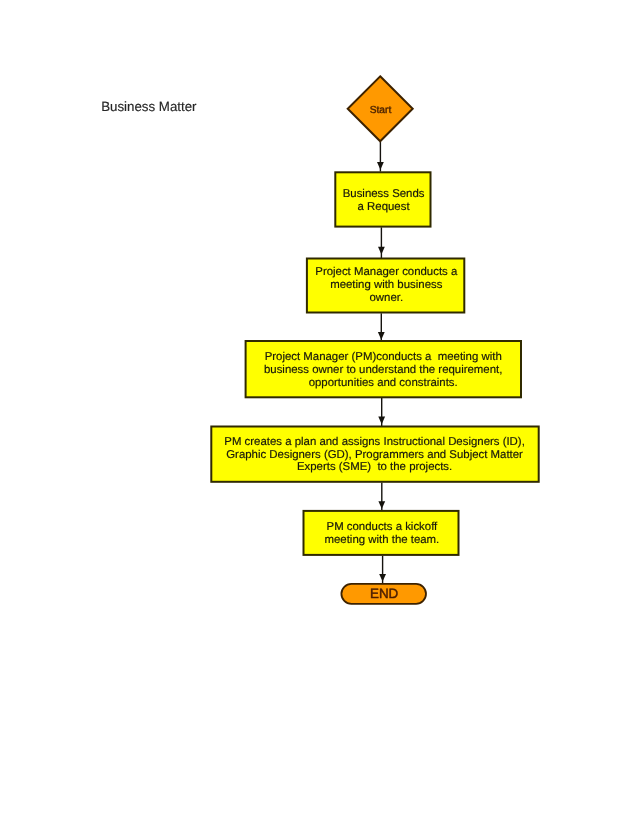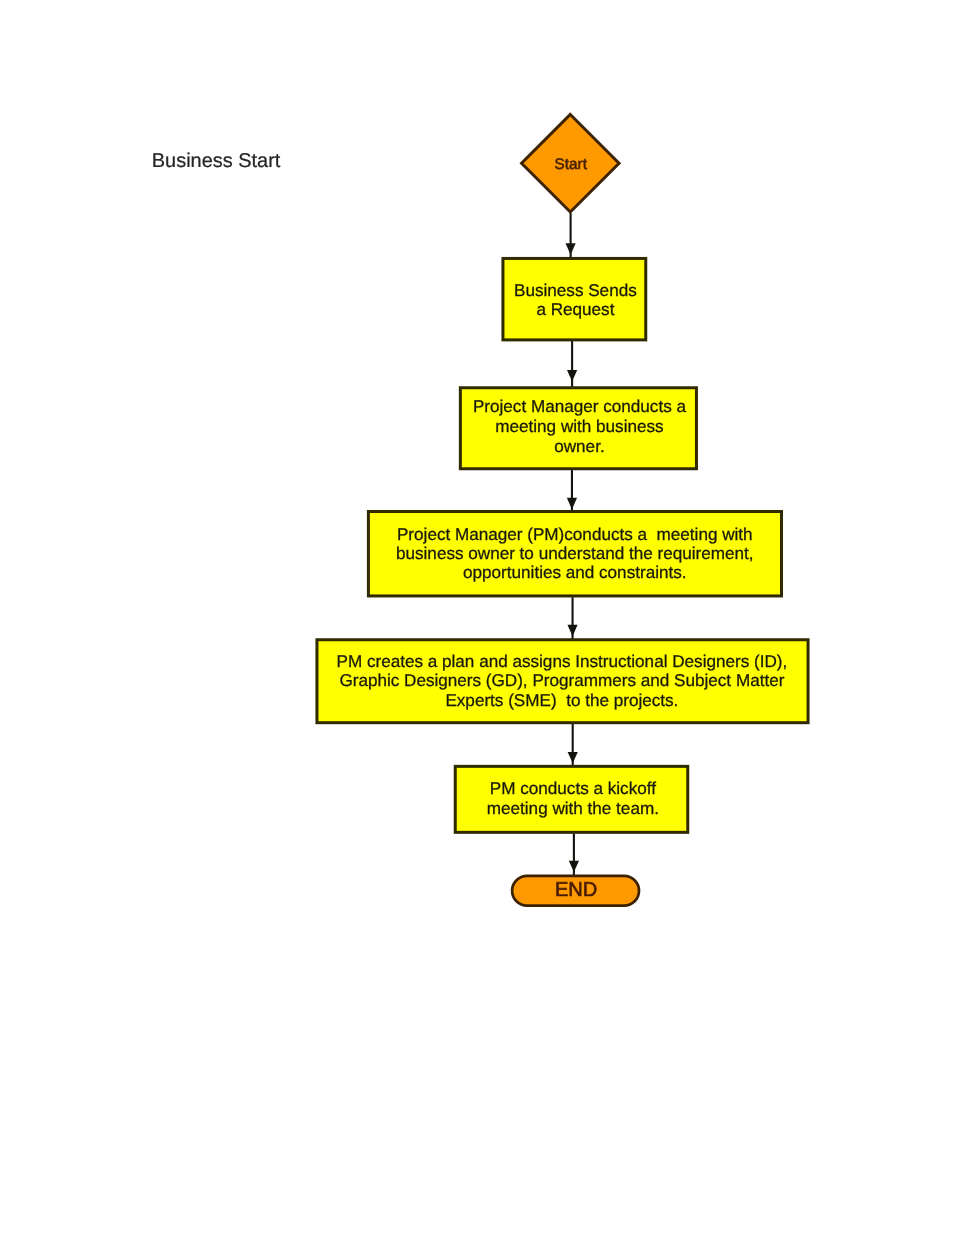--- a/index.html
+++ b/index.html
@@ -70,21 +70,21 @@
     stroke: #4a1d00;
     stroke-width: 0.45;
     paint-order: stroke fill;
   }
 </style>
 </head>
 <body>
 
 <div id="page">
 
-  <div class="lane-title">Business Start</div>
+  <div class="lane-title">Business Matter</div>
 
   <svg class="flow-svg" viewBox="0 0 638 826">
 
     <g class="connectors">
       <g>
         <line x1="380.40" y1="142.00" x2="380.40" y2="171.60" stroke="#15130e" stroke-width="1.4"></line>
         <polygon points="377.00,162.10 383.80,162.10 380.40,169.80"></polygon>
       </g>
       <g>
         <line x1="381.40" y1="227.30" x2="381.40" y2="258.50" stroke="#15130e" stroke-width="1.4"></line>

